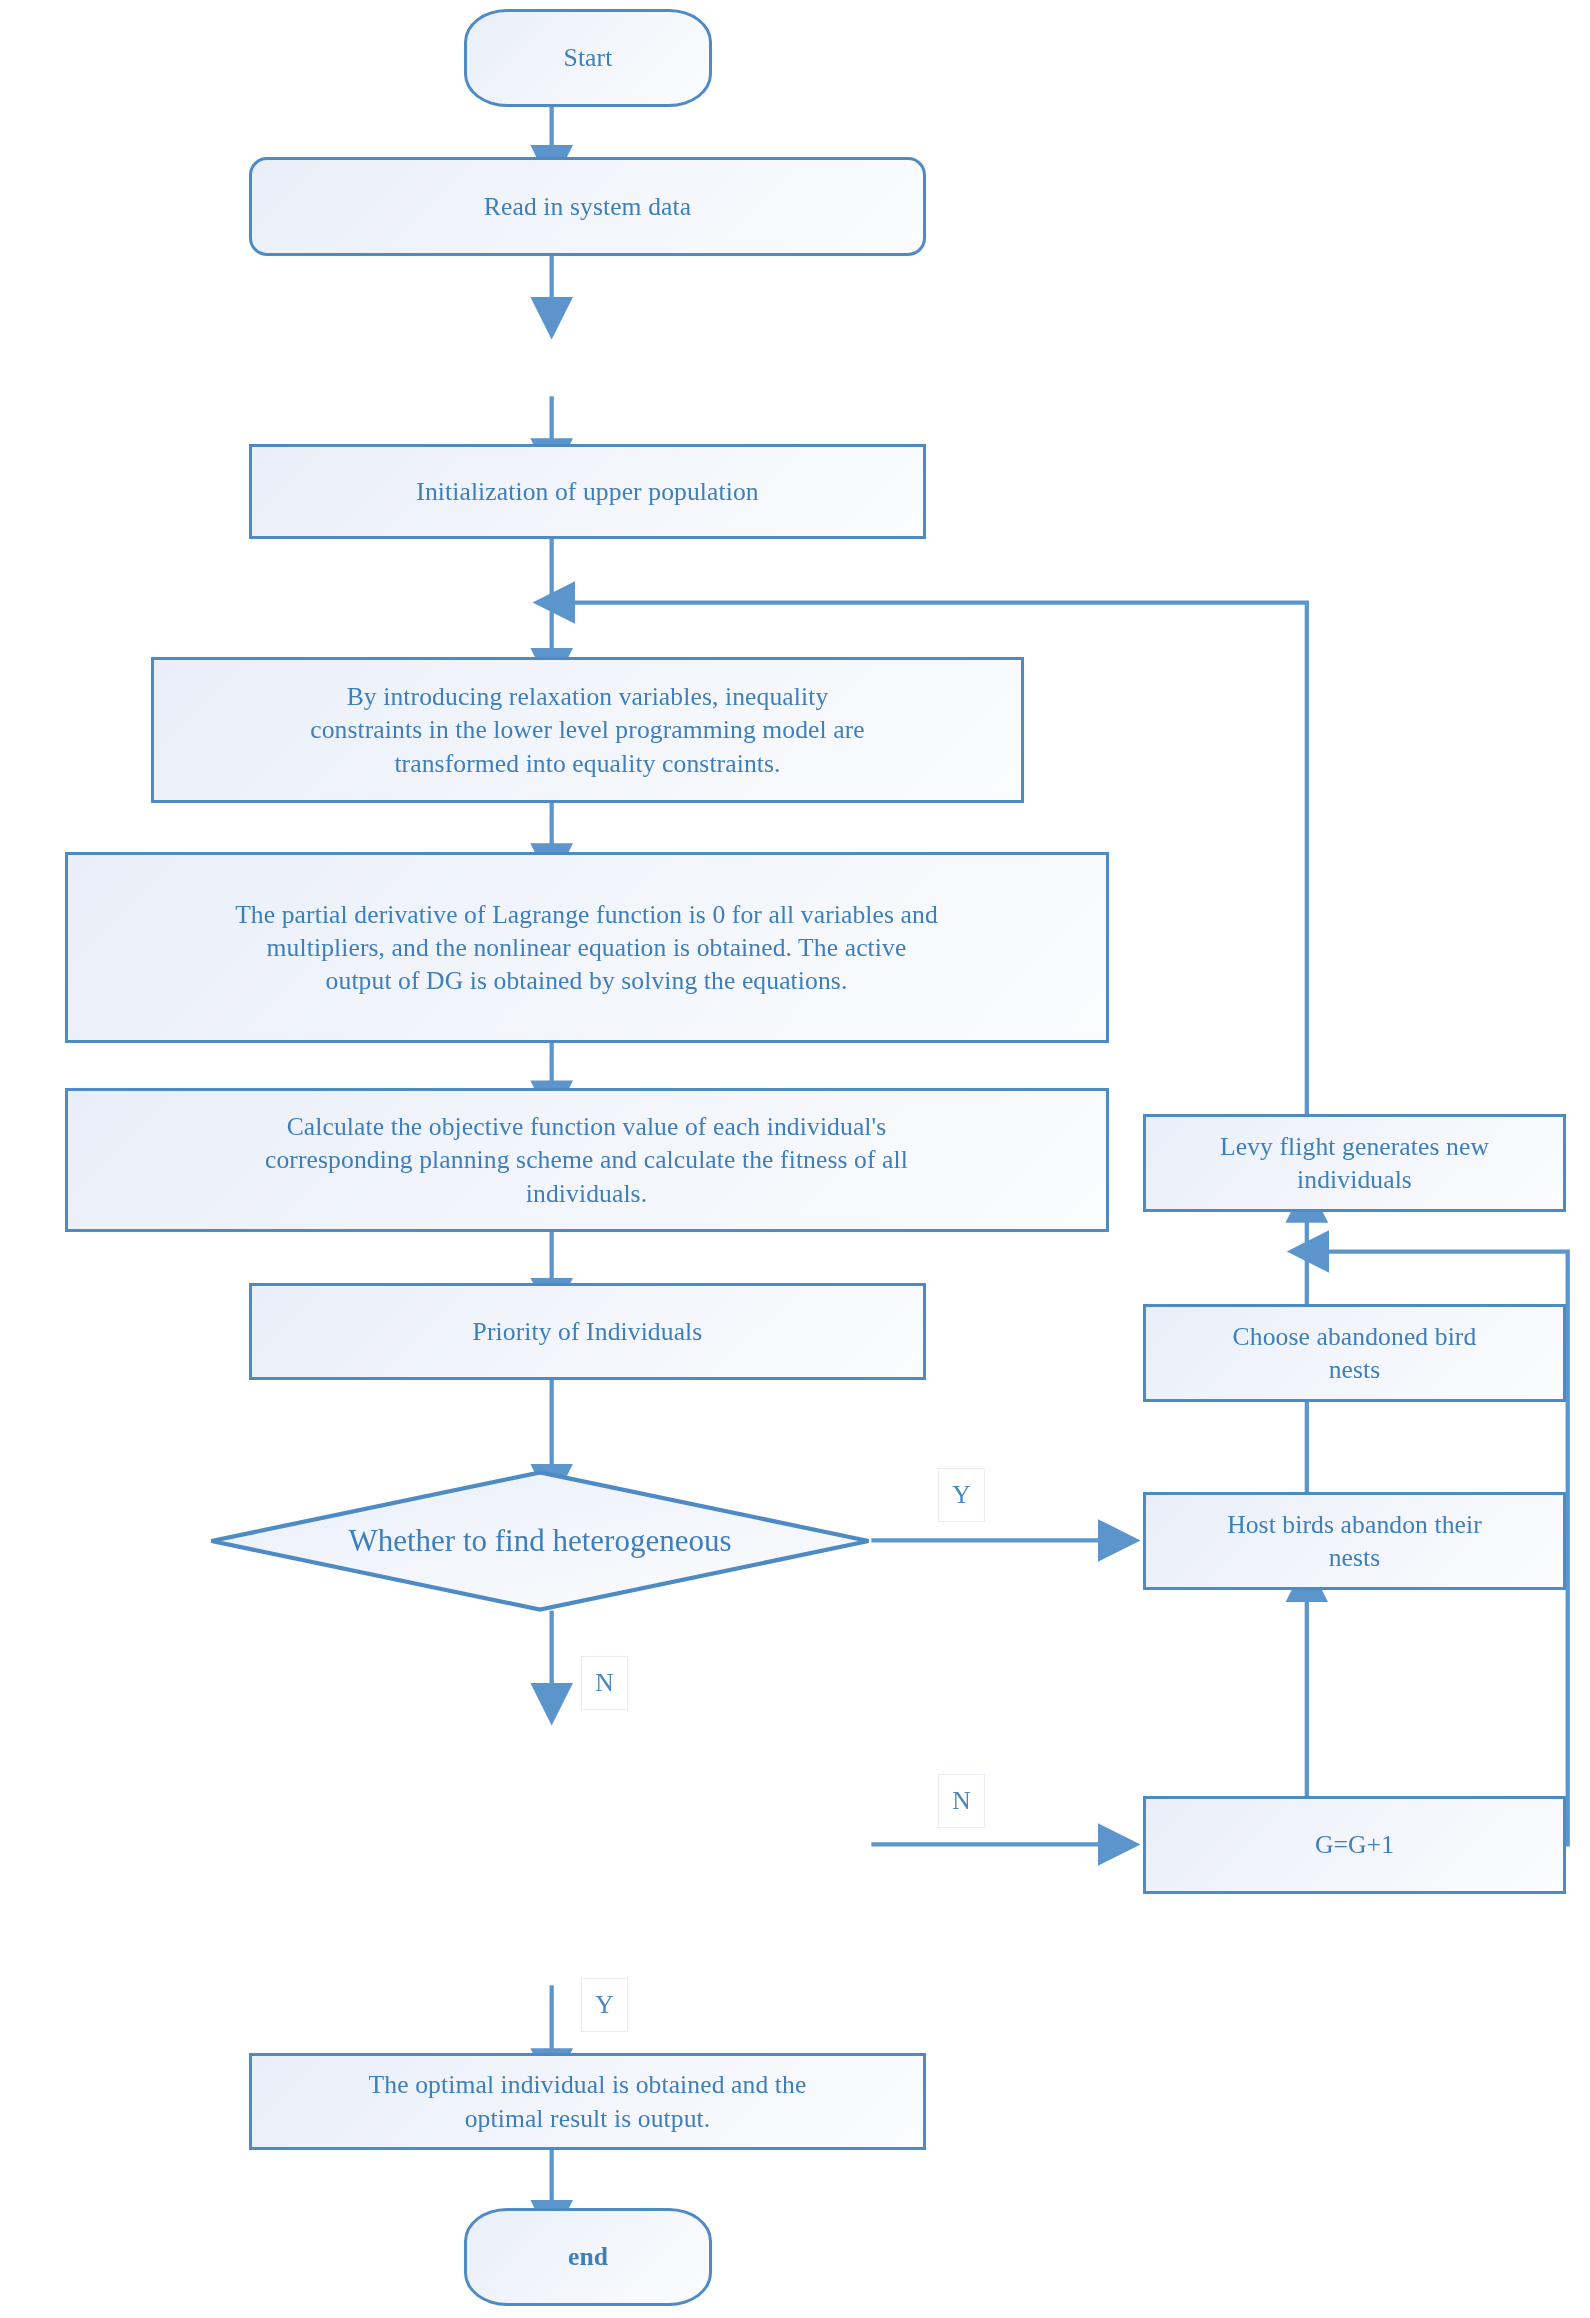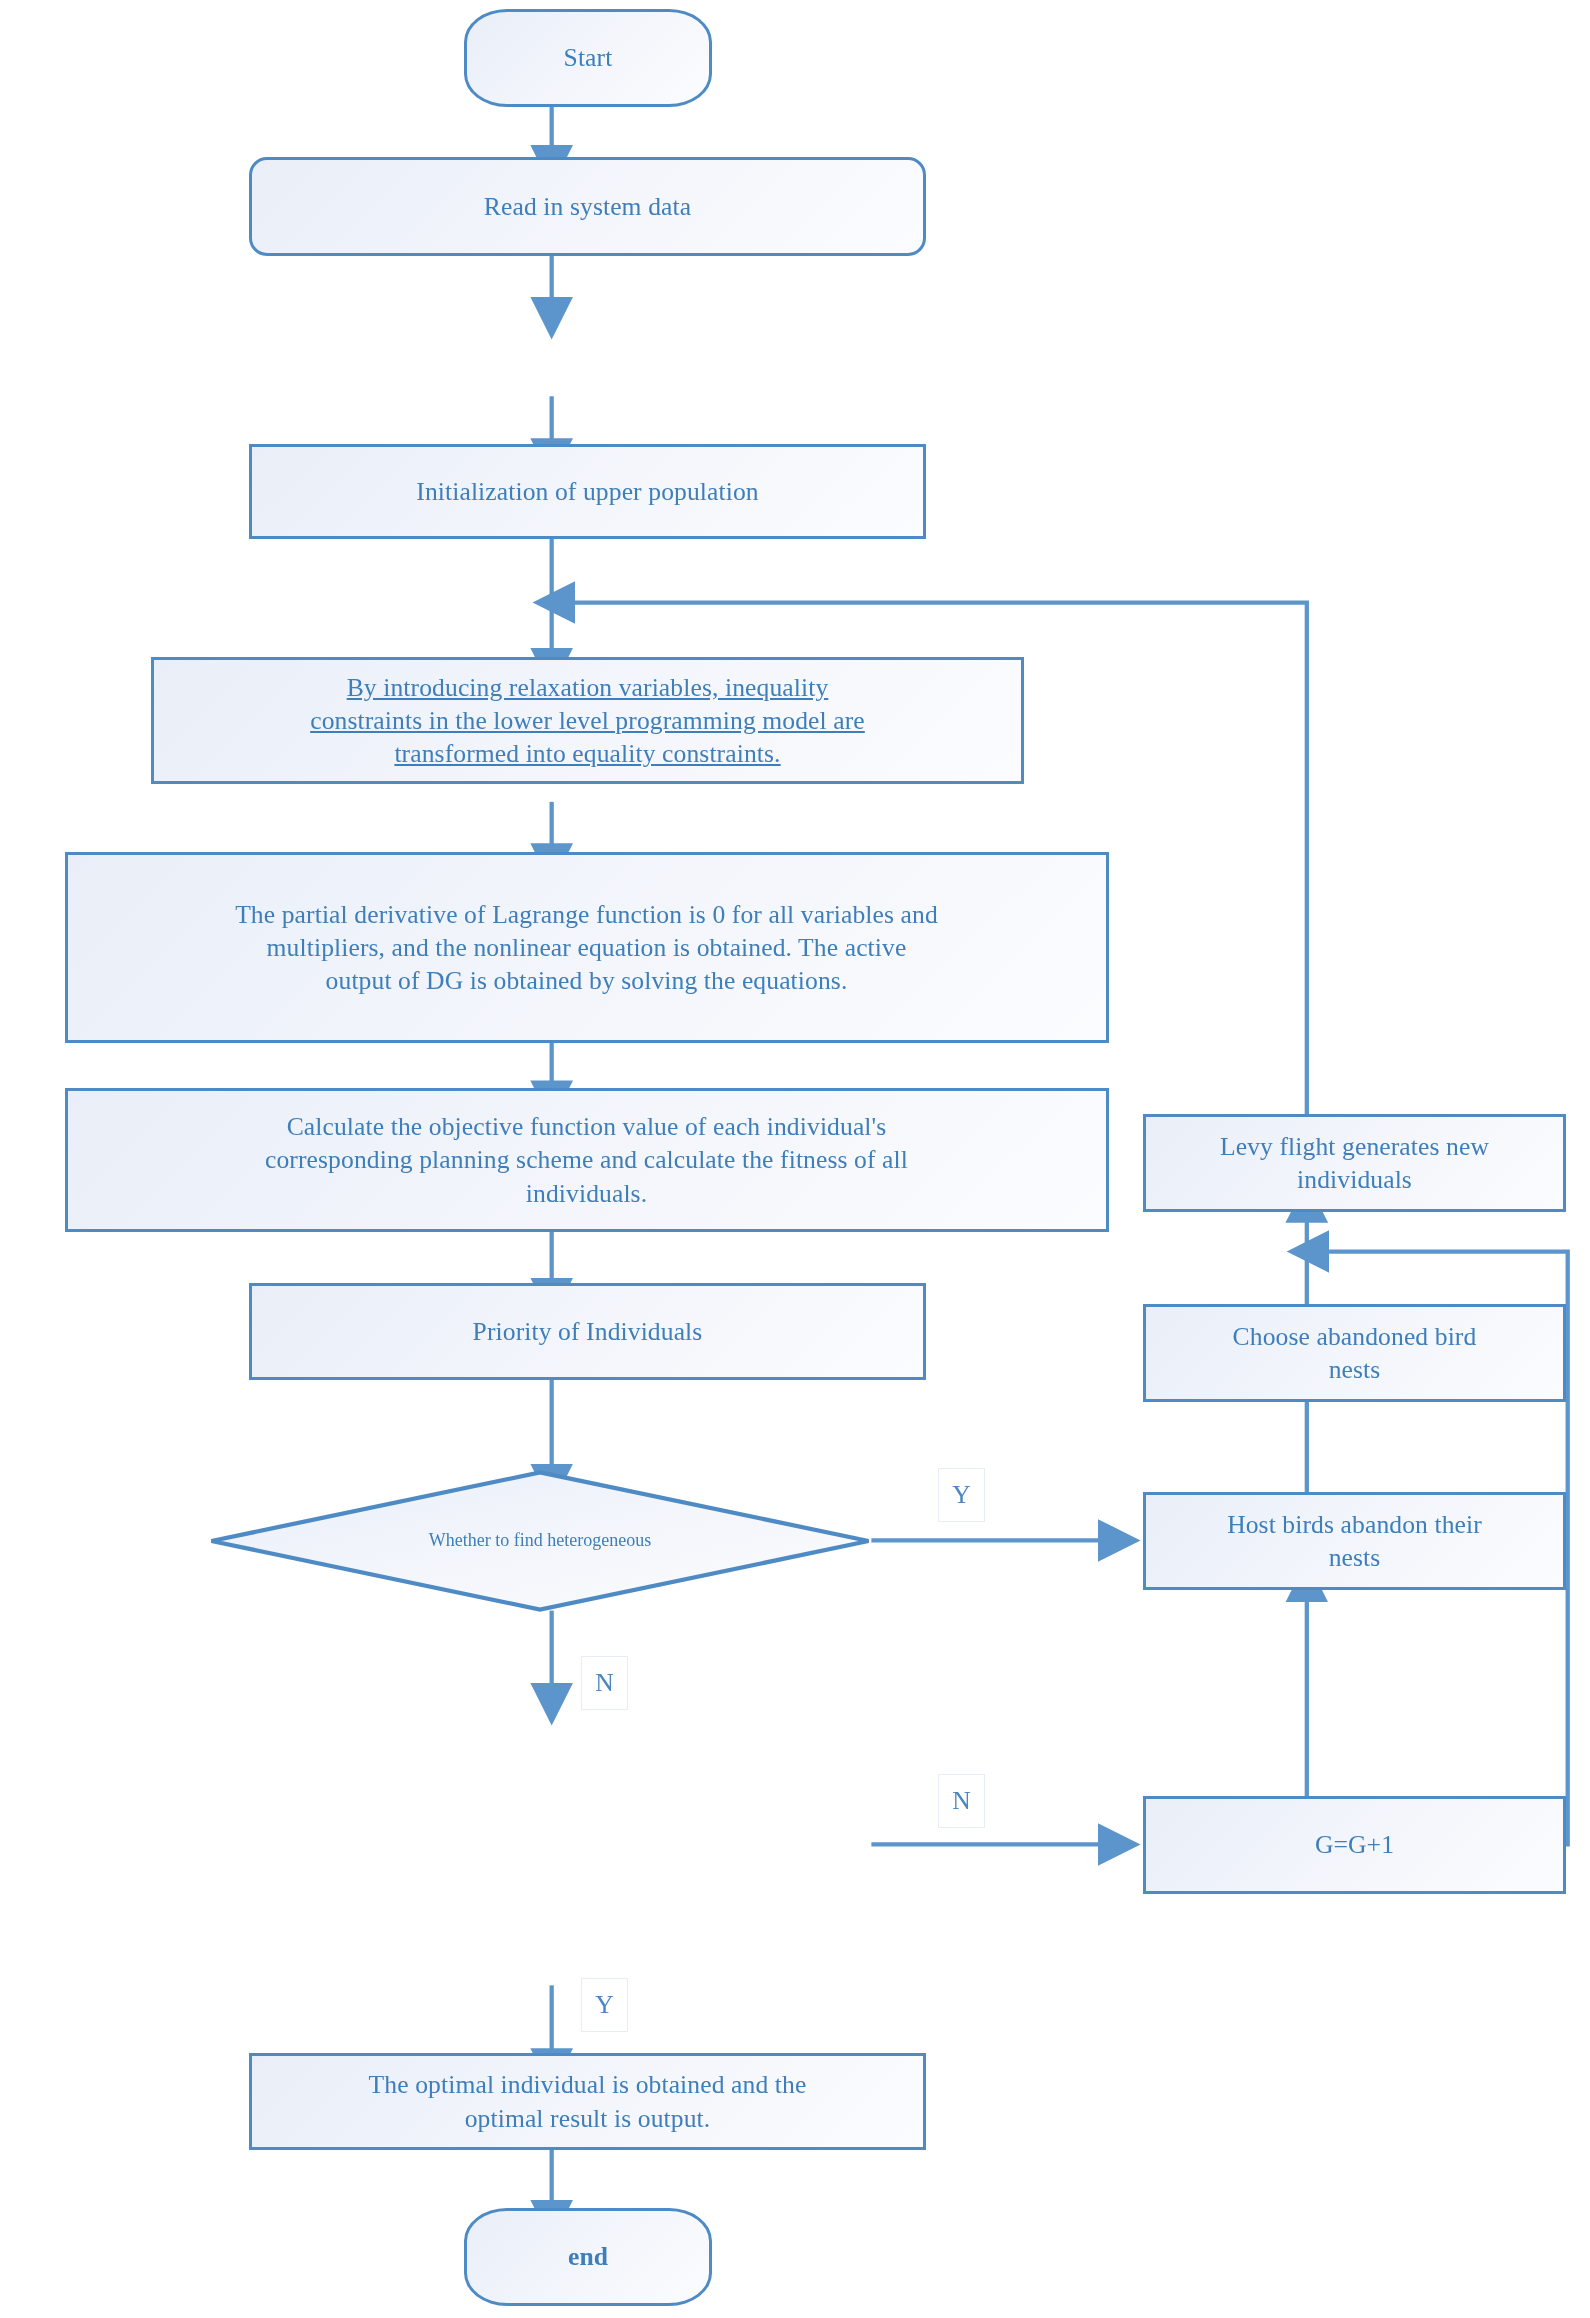--- a/index.html
+++ b/index.html
@@ -62,21 +62,21 @@
     position: absolute;
     left: 0;
     top: 0;
     width: 100%;
     height: 100%;
     display: flex;
     align-items: center;
     justify-content: center;
     text-align: center;
     color: #3d7ebb;
-    font-size: 18px;
+    font-size: 31px;
     line-height: 1.30;
     white-space: pre-line;
     pointer-events: none;
   }
   .tag {
     position: absolute;
     box-sizing: border-box;
     display: flex;
     align-items: center;
     justify-content: center;
@@ -154,21 +154,21 @@
 
   <div class="node" style="left:213px; top:157px; width:677px; height:99px;border-radius:18px;">
     <span class="txt">Read in system data</span>
   </div>
 
 
   <div class="node" style="left:213px; top:444px; width:677px; height:95px;">
     <span class="txt">Initialization of upper population</span>
   </div>
 
-  <div class="node" style="left:115px; top:657px; width:873px; height:127px;text-decoration:underline;">
+  <div class="node" style="left:115px; top:657px; width:873px; height:146px;">
     <span class="txt">By introducing relaxation variables, inequality
 constraints in the lower level programming model are
 transformed into equality constraints.</span>
   </div>
 
   <div class="node" style="left:28.5px; top:852px; width:1044px; height:191px;">
     <span class="txt">The partial derivative of Lagrange function is 0 for all variables and
 multipliers, and the nonlinear equation is obtained. The active
 output of DG is obtained by solving the equations.</span>
   </div>

